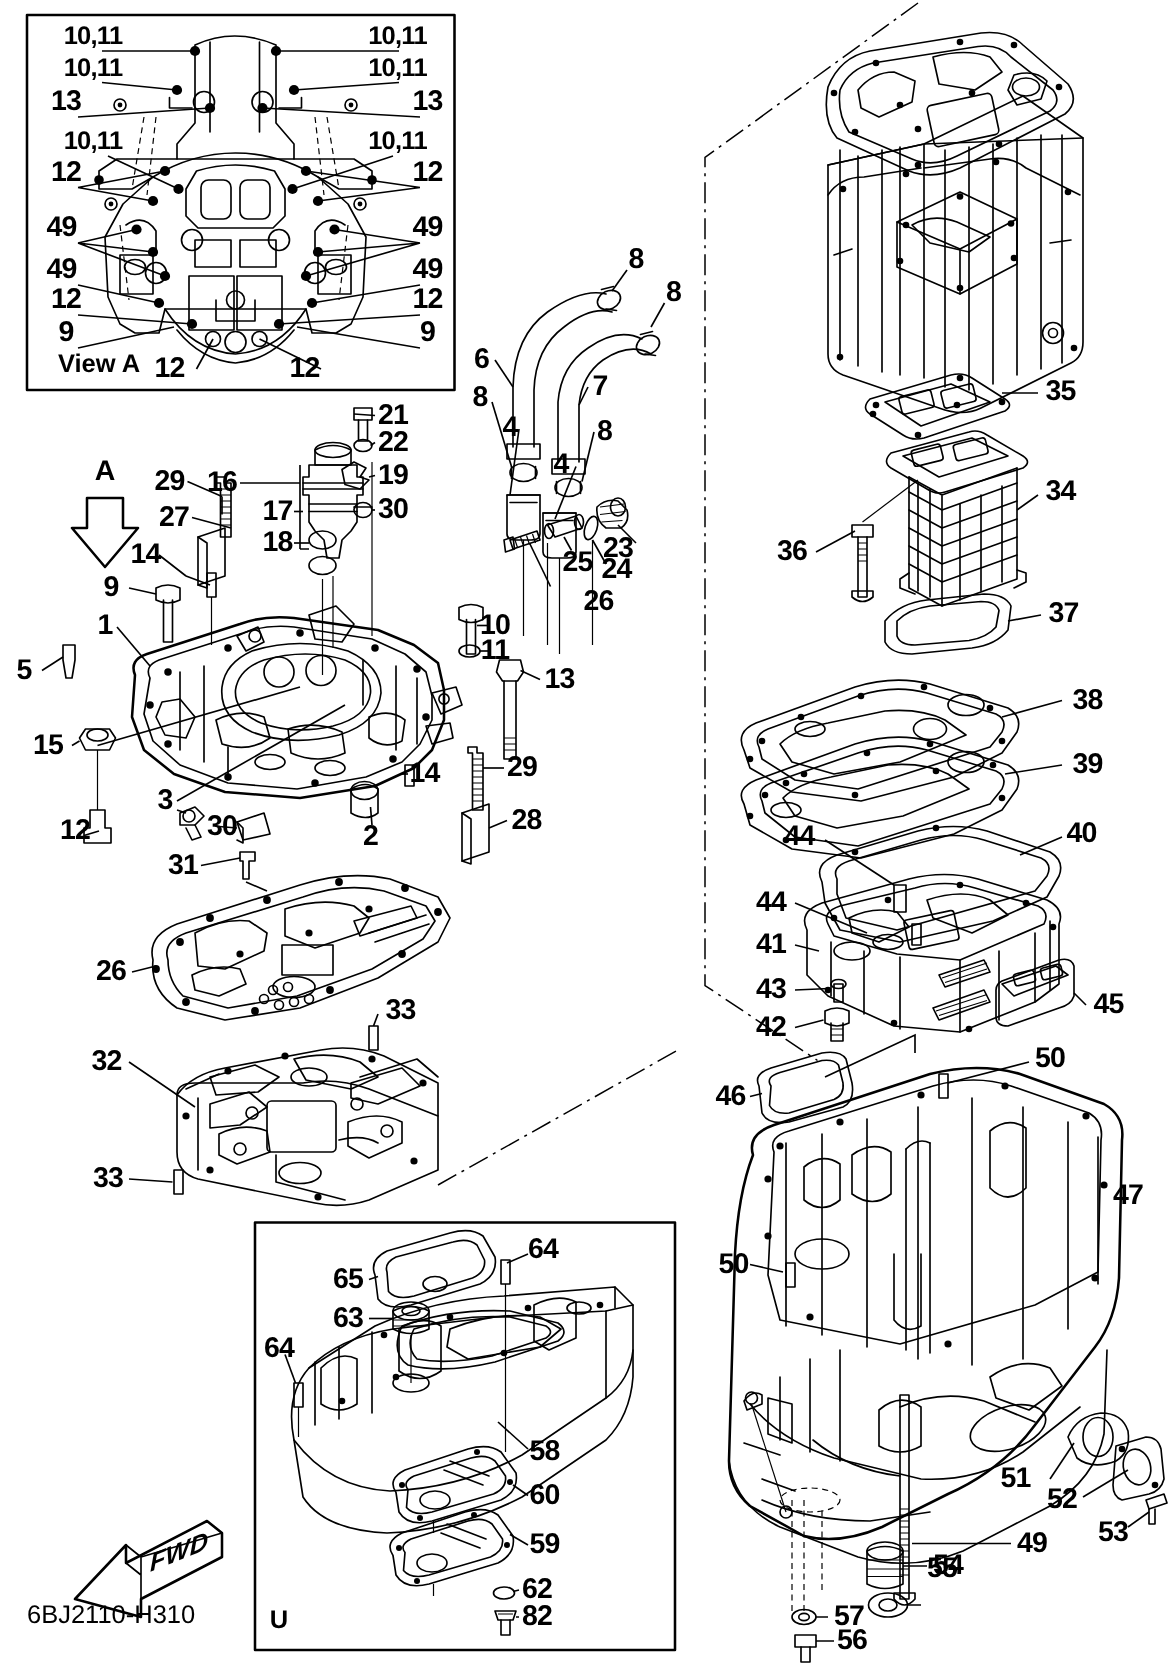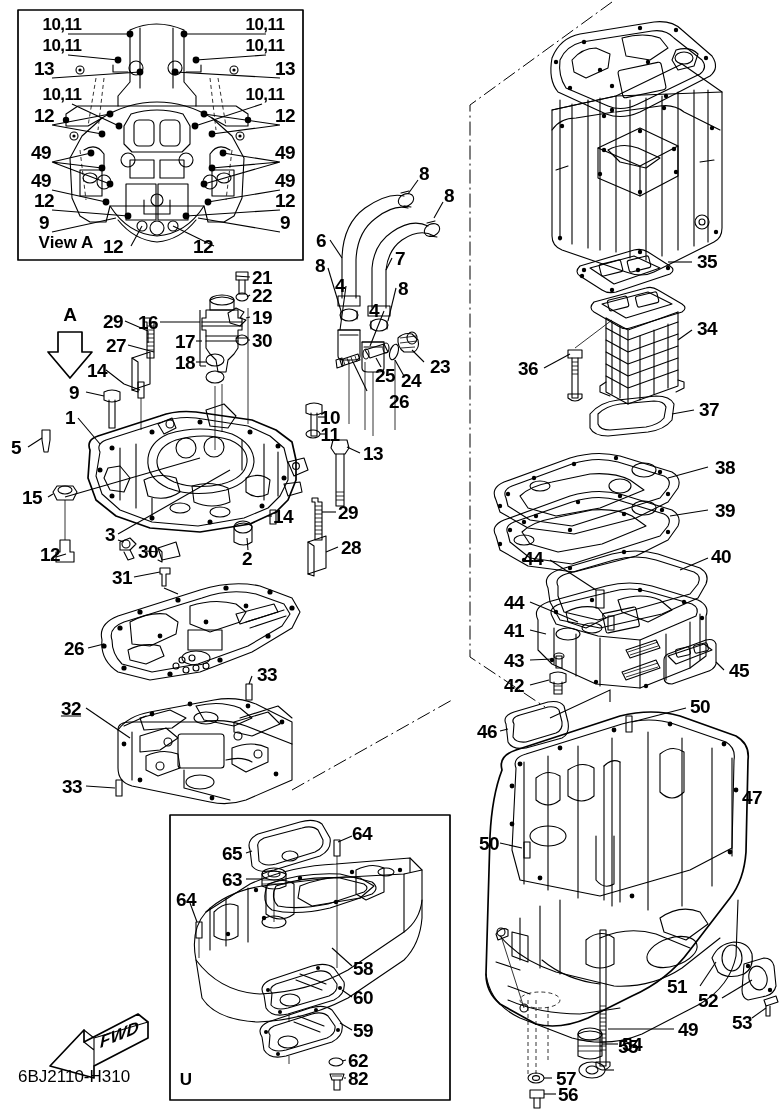--- a/index.html
+++ b/index.html
@@ -923,27 +923,27 @@
       <div class="cl" style="left: 330px; top: 434px;">11</div>
       <div class="cl" style="left: 373px; top: 453px;">13</div>
       <div class="cl" style="left: 321px; top: 240px;">6</div>
       <div class="cl" style="left: 400px; top: 258px;">7</div>
       <div class="cl" style="left: 424px; top: 173px;">8</div>
       <div class="cl" style="left: 449px; top: 195px;">8</div>
       <div class="cl" style="left: 320px; top: 265px;">8</div>
       <div class="cl" style="left: 403px; top: 288px;">8</div>
       <div class="cl" style="left: 340px; top: 285px;">4</div>
       <div class="cl" style="left: 374px; top: 310px;">4</div>
-      <div class="cl" style="left: 440px; top: 366px;">23</div>
+      <div class="cl" style="left: 412px; top: 366px;">23</div>
       <div class="cl" style="left: 411px; top: 380px;">24</div>
       <div class="cl" style="left: 385px; top: 375px;">25</div>
       <div class="cl" style="left: 367px; top: 401px; margin-left: 32px;">26</div>
       <div class="cl" style="left: 74px; top: 648px;">26</div>
       <div class="cl" style="left: 267px; top: 674px;">33</div>
-      <div class="cl" style="left: 71px; top: 708px; text-decoration: underline;">32</div>
+      <div class="cl" style="left: 71px; top: 708px;">32</div>
       <div class="cl" style="left: 72px; top: 786px;">33</div>
       <div class="cl" style="left: 707px; top: 261px;">35</div>
       <div class="cl" style="left: 707px; top: 328px;">34</div>
       <div class="cl" style="left: 528px; top: 368px;">36</div>
       <div class="cl" style="left: 709px; top: 409px;">37</div>
       <div class="cl" style="left: 725px; top: 467px;">38</div>
       <div class="cl" style="left: 725px; top: 510px;">39</div>
       <div class="cl" style="left: 533px; top: 558px;">44</div>
       <div class="cl" style="left: 721px; top: 556px;">40</div>
       <div class="cl" style="left: 514px; top: 602px;">44</div>

